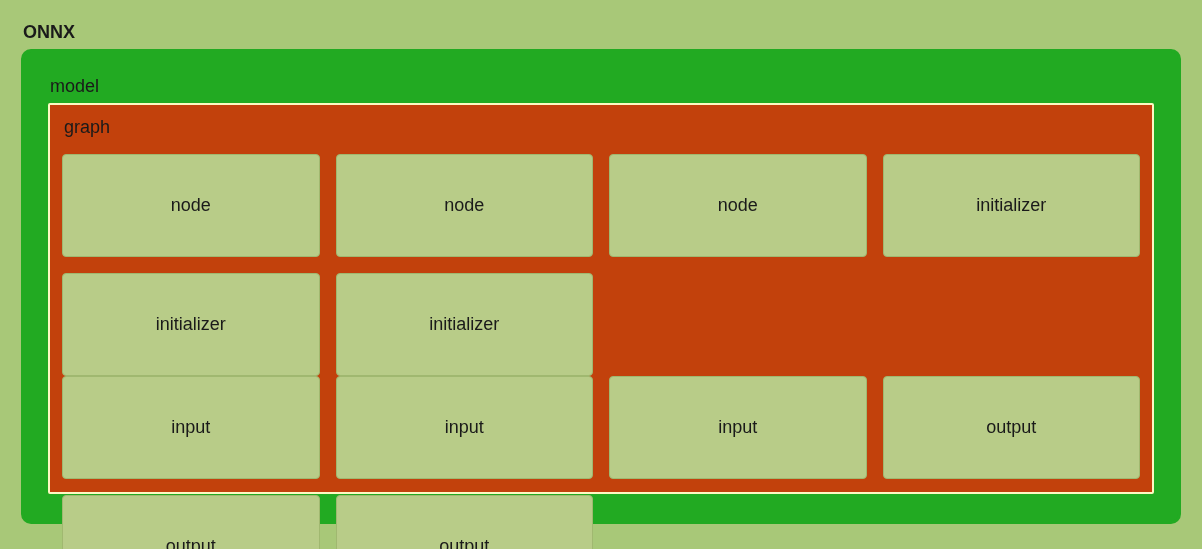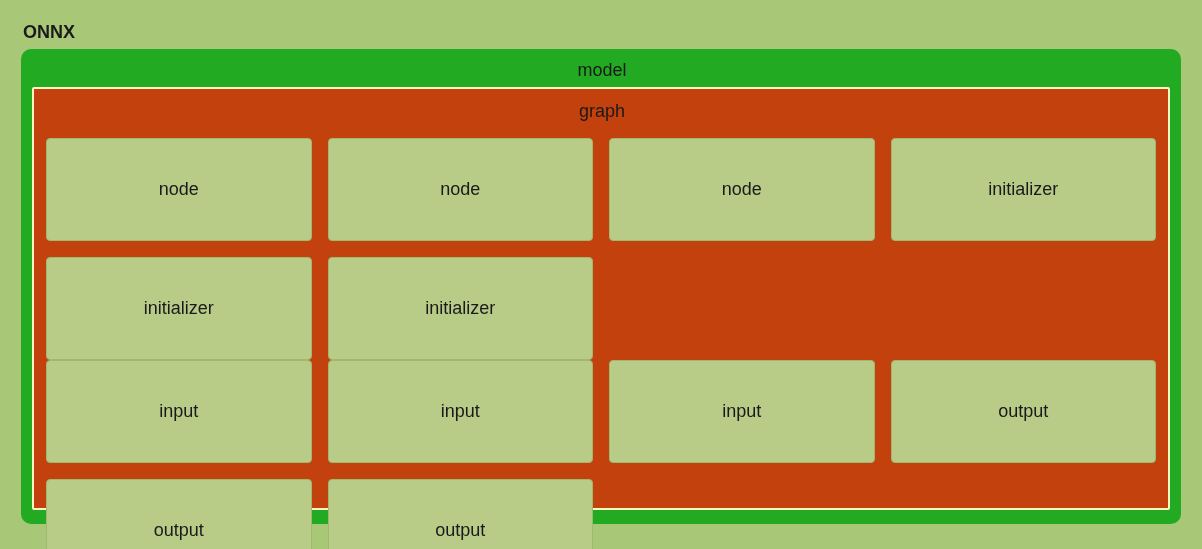--- a/index.html
+++ b/index.html
@@ -33,23 +33,22 @@
       color: #1a1a1a;
       margin-bottom: 6px;
       padding-left: 2px;
     }
 
     .model-container {
       width: 100%;
       height: calc(100% - 30px);
       background: #22aa22;
       border: 3px solid #22aa22;
-      padding: 8px;
+      padding: 24px;
       border-radius: 10px;
-      text-align: center;
     }
 
     .model-label {
       font-size: 18px;
       font-weight: normal;
       color: #1a1a1a;
       margin-bottom: 6px;
       padding-left: 2px;
     }
 

